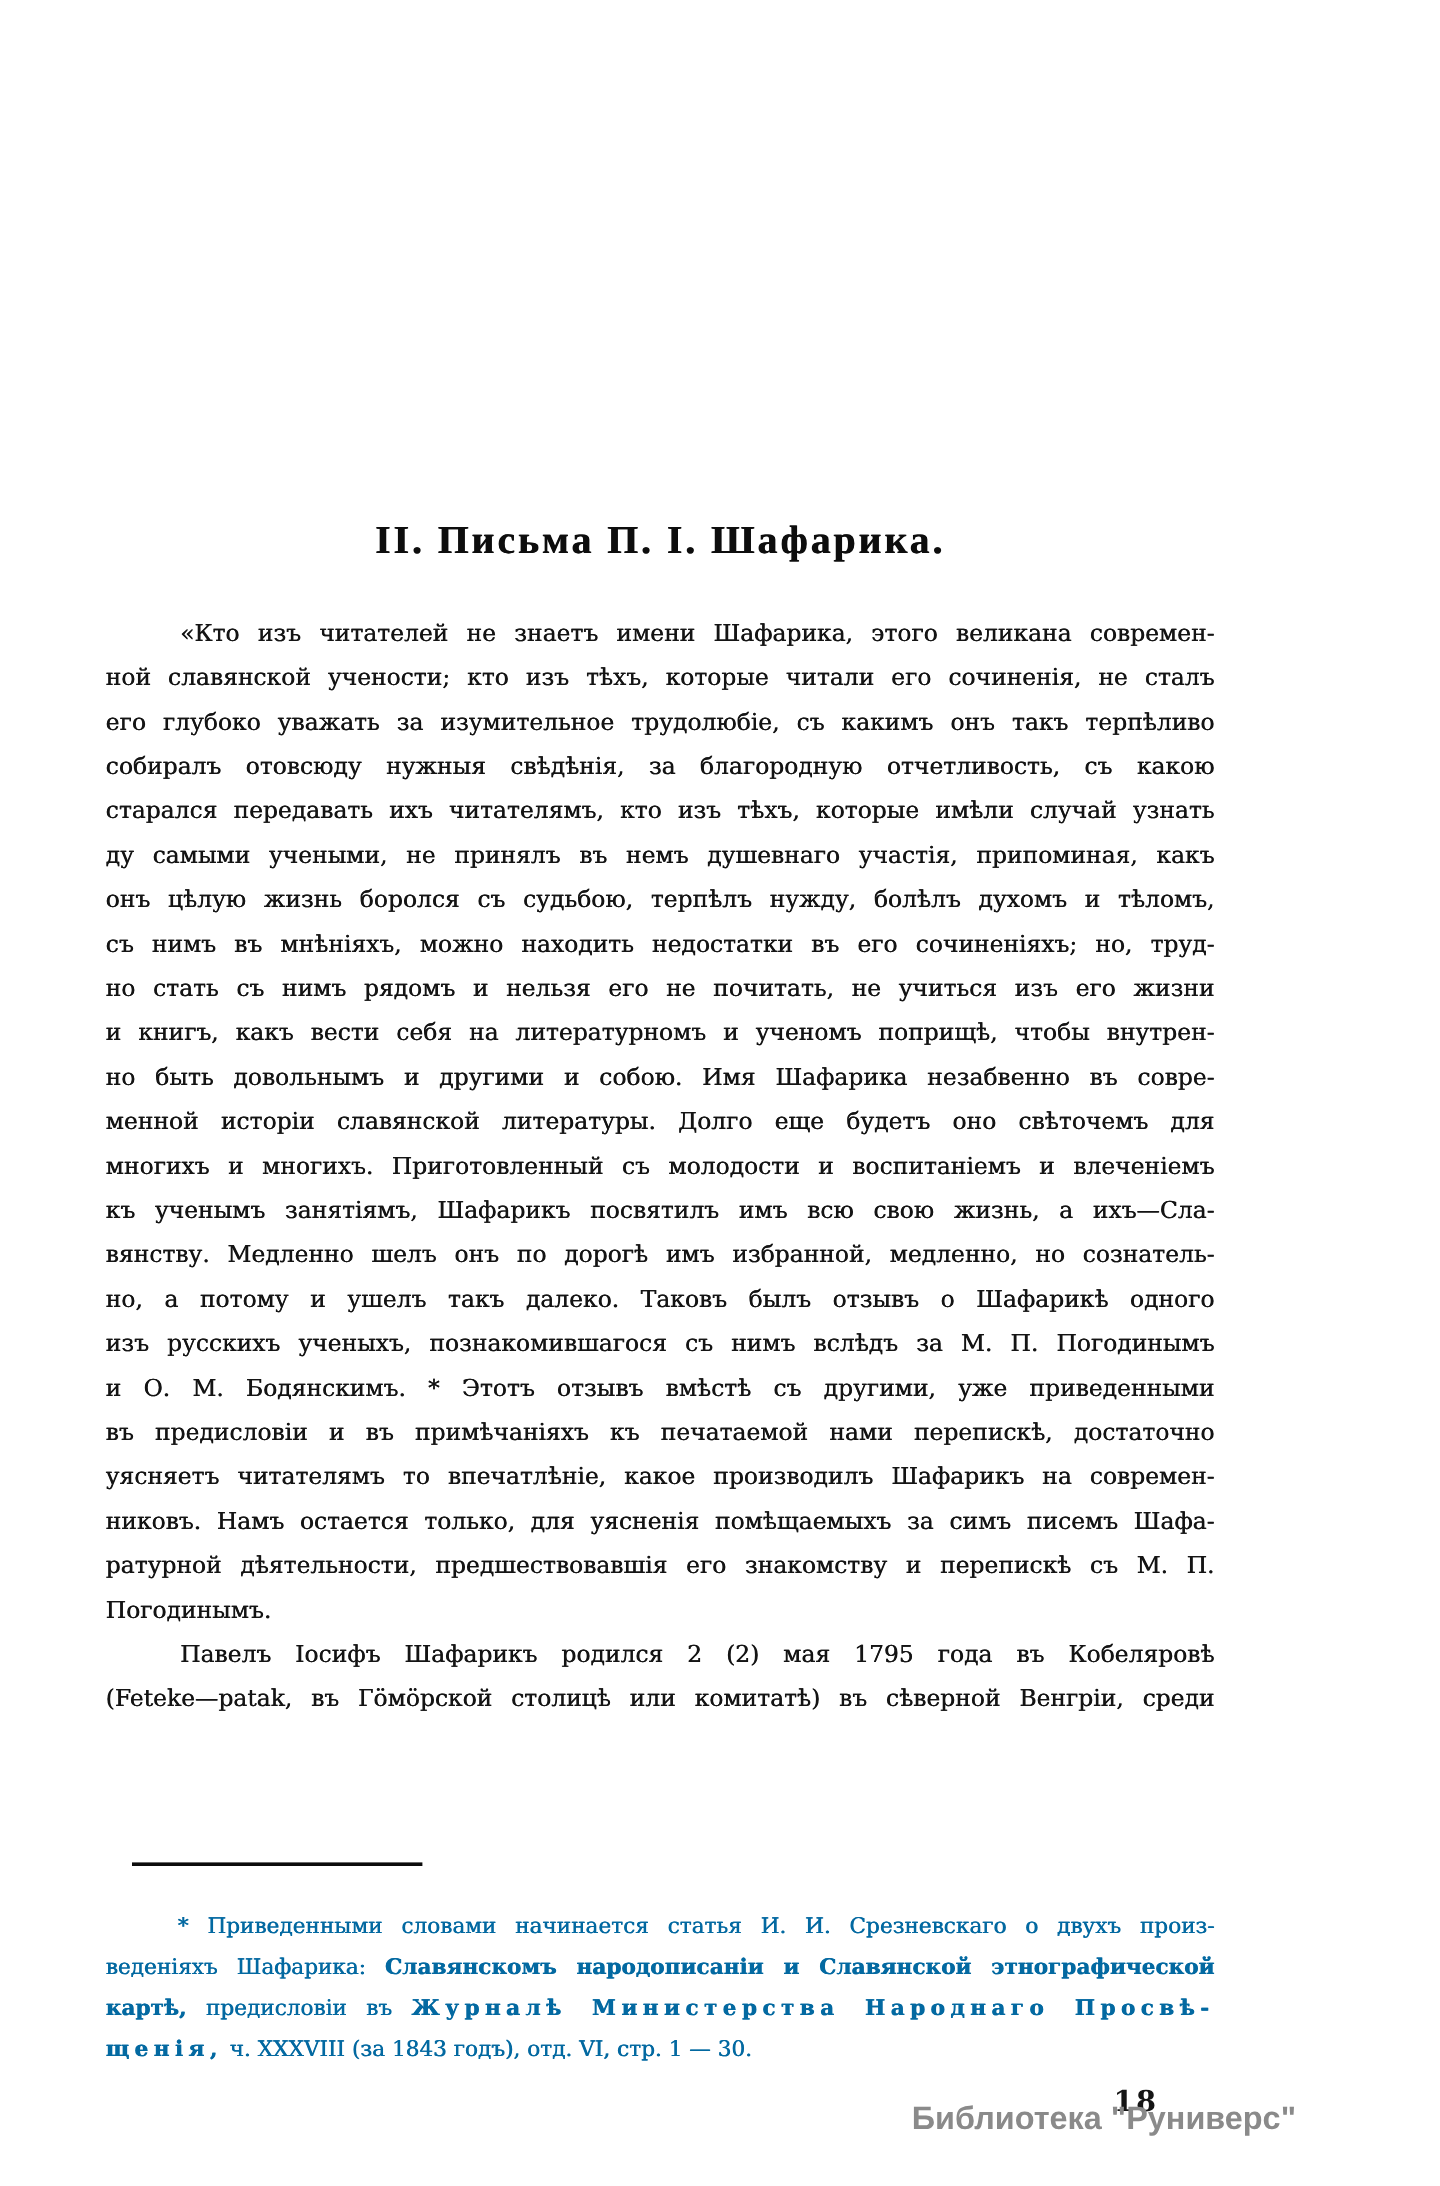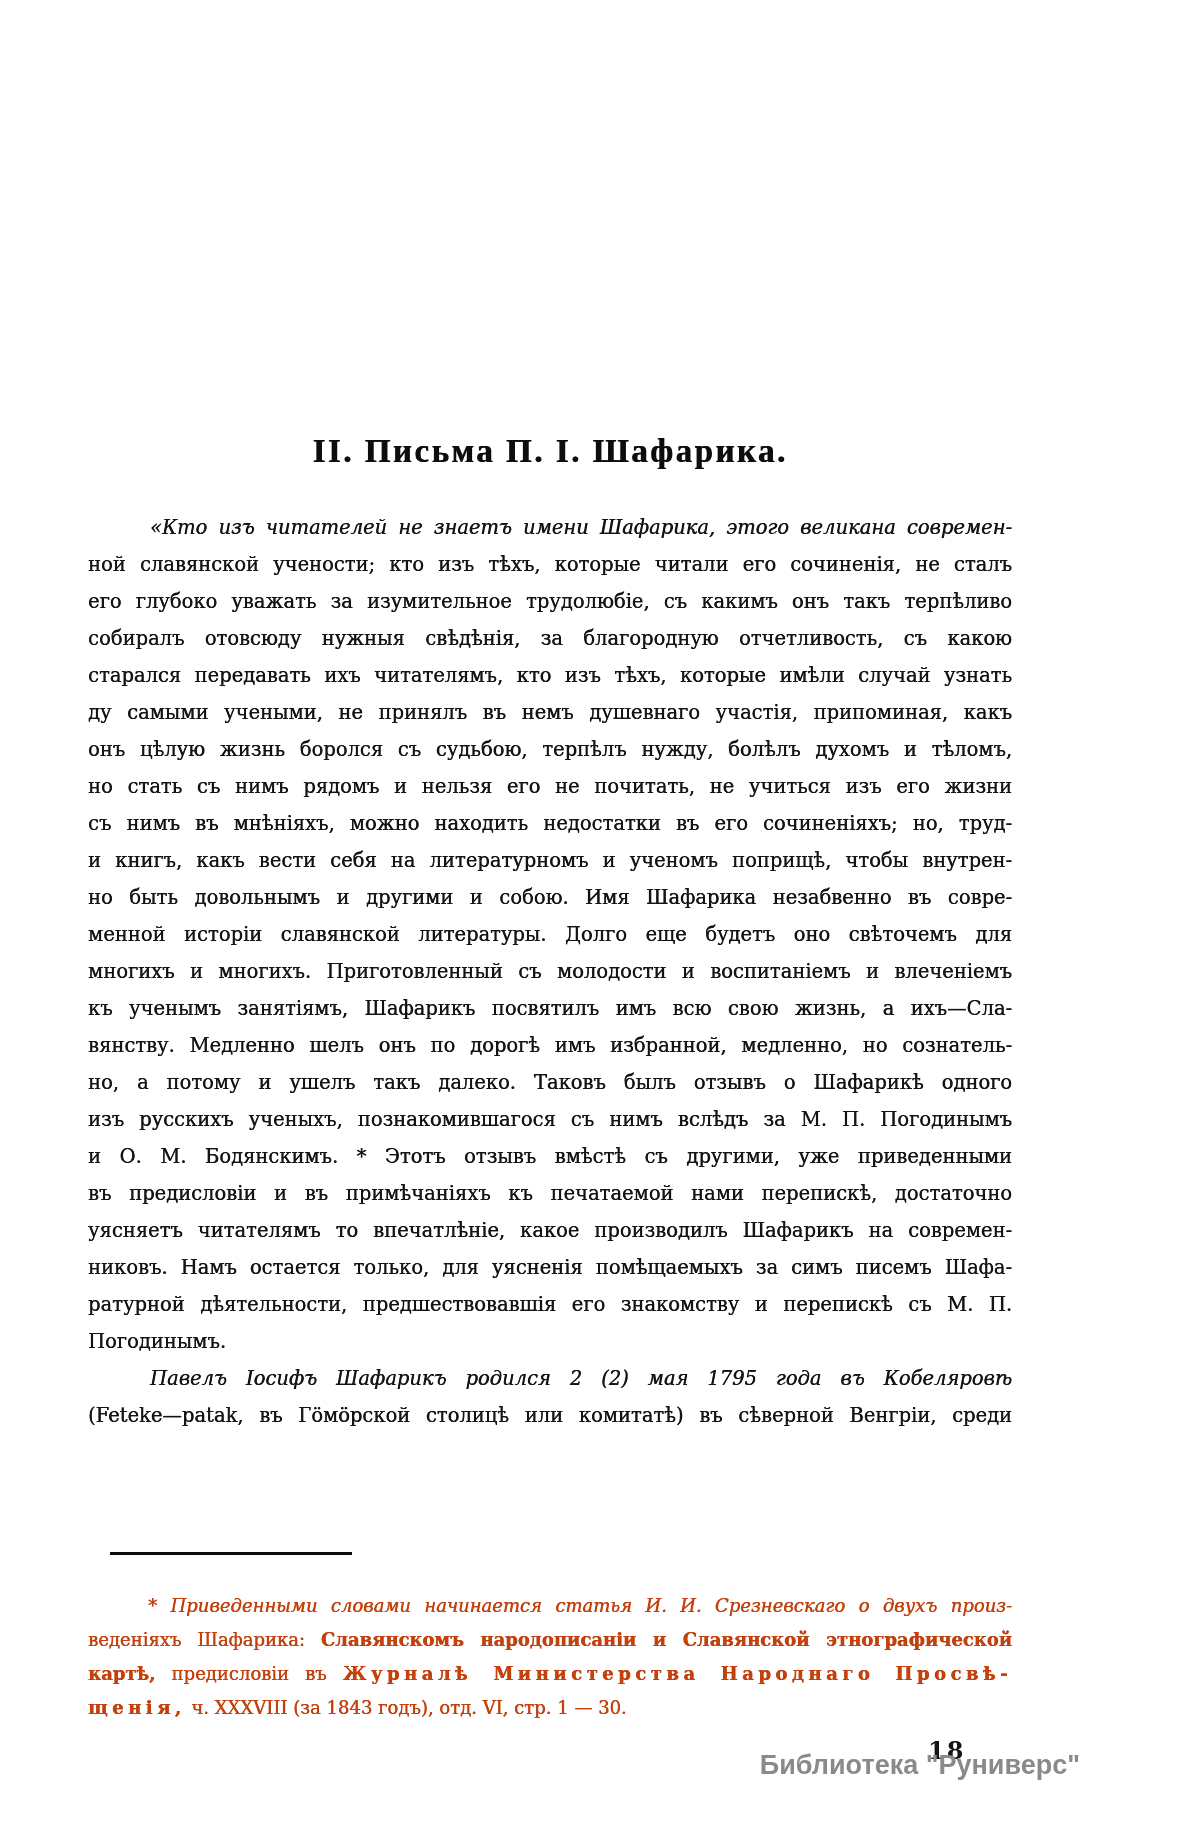--- a/index.html
+++ b/index.html
@@ -20,31 +20,31 @@
 
   .body-text {
     position:absolute; left:88px; top:509px; width:924px;
     font-size:19.5px; color:#141414;
     text-shadow:0.35px 0 0 currentColor;
   }
   .line {
     height:37px; line-height:37px; overflow:hidden;
     text-align:justify; text-align-last:justify;
   }
-  .line.indent { text-indent:62px;font-style:italic; }
+  .line.indent { text-indent:62px; }
   .line.end { text-align-last:left; }
 
   .rule {
     position:absolute; left:110px; top:1552px; width:242px; height:3px;
     background:#0c0c0c;
   }
 
   .footnote {
     position:absolute; left:88px; top:1589px; width:924px;
-    font-size:18px; color:#c2410c;
+    font-size:18px; color:#0369a1;
     text-shadow:0.45px 0 0 currentColor;
   }
   .footnote .line { height:34px; line-height:34px; }
   .footnote .line.indent { text-indent:60px; }
 
   .b  { font-weight:bold; }
   .sp { letter-spacing:4.5px; }
 
   .page-number {
     position:absolute; left:928px; top:1736px;
@@ -66,22 +66,22 @@
 
   <div class="body-text">
     <div class="para">
         <div class="line indent">«Кто изъ читателей не знаетъ имени Шафарика, этого великана современ-</div>
         <div class="line">ной славянской учености; кто изъ тѣхъ, которые читали его сочиненія, не сталъ</div>
         <div class="line">его глубоко уважать за изумительное трудолюбіе, съ какимъ онъ такъ терпѣливо</div>
         <div class="line">собиралъ отовсюду нужныя свѣдѣнія, за благородную отчетливость, съ какою</div>
         <div class="line">старался передавать ихъ читателямъ, кто изъ тѣхъ, которые имѣли случай узнать</div>
         <div class="line">ду самыми учеными, не принялъ въ немъ душевнаго участія, припоминая, какъ</div>
         <div class="line">онъ цѣлую жизнь боролся съ судьбою, терпѣлъ нужду, болѣлъ духомъ и тѣломъ,</div>
+        <div class="line">съ нимъ въ мнѣніяхъ, можно находить недостатки въ его сочиненіяхъ; но, труд-</div>
         <div class="line">но стать съ нимъ рядомъ и нельзя его не почитать, не учиться изъ его жизни</div>
-        <div class="line">съ нимъ въ мнѣніяхъ, можно находить недостатки въ его сочиненіяхъ; но, труд-</div>
         <div class="line">и книгъ, какъ вести себя на литературномъ и ученомъ поприщѣ, чтобы внутрен-</div>
         <div class="line">но быть довольнымъ и другими и собою. Имя Шафарика незабвенно въ совре-</div>
         <div class="line">менной исторіи славянской литературы. Долго еще будетъ оно свѣточемъ для</div>
         <div class="line">многихъ и многихъ. Приготовленный съ молодости и воспитаніемъ и влеченіемъ</div>
         <div class="line">къ ученымъ занятіямъ, Шафарикъ посвятилъ имъ всю свою жизнь, а ихъ—Сла-</div>
         <div class="line">вянству. Медленно шелъ онъ по дорогѣ имъ избранной, медленно, но сознатель-</div>
         <div class="line">но, а потому и ушелъ такъ далеко. Таковъ былъ отзывъ о Шафарикѣ одного</div>
         <div class="line">изъ русскихъ ученыхъ, познакомившагося съ нимъ вслѣдъ за М. П. Погодинымъ</div>
         <div class="line">и О. М. Бодянскимъ. * Этотъ отзывъ вмѣстѣ съ другими, уже приведенными</div>
         <div class="line">въ предисловіи и въ примѣчаніяхъ къ печатаемой нами перепискѣ, достаточно</div>

